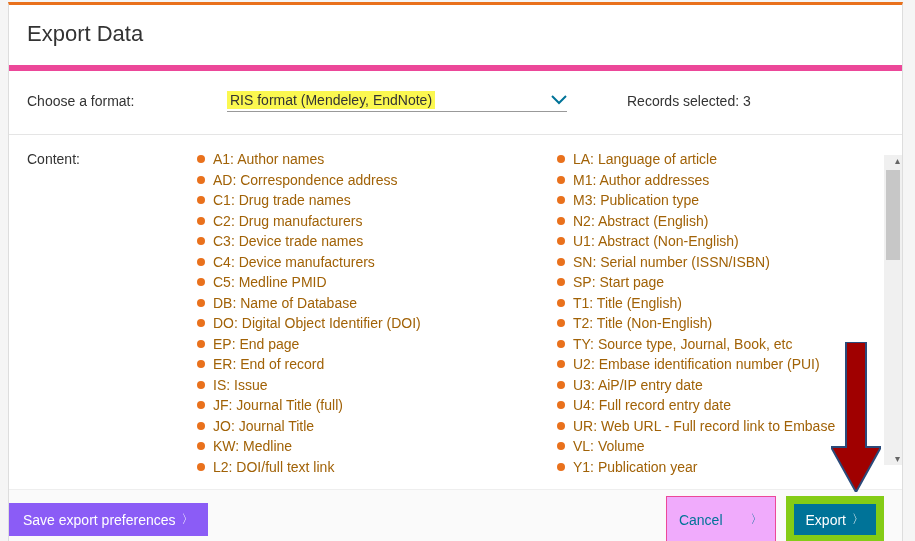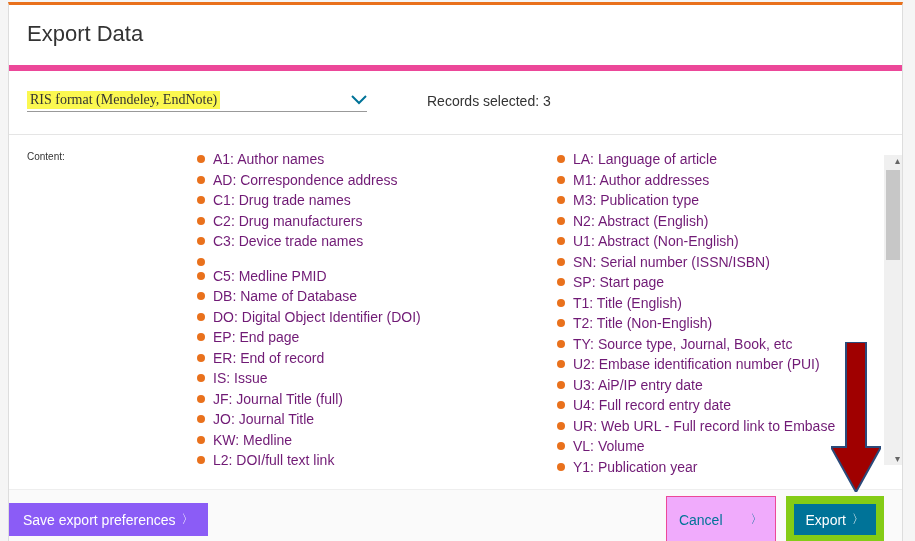--- a/index.html
+++ b/index.html
@@ -42,60 +42,59 @@
     }
     .fmt-select {
       position: relative;
       width: 340px;
       border-bottom: 1px solid #999;
       padding: 2px 0;
       display: flex;
       justify-content: space-between;
       align-items: center;
       cursor: pointer;
-      font-family: Liberation Serif, serif;
     }
     .fmt-value {
       font-size: 14px;
       color: #333;
       background: #fbf850;
       padding: 1px 3px;
       display: inline-block;
     }
     .fmt-chevron svg { display:block; }
     .records {
       font-size: 14px;
       color: #333;
     }
     .content-row {
       display: flex;
       padding: 14px 0 10px 18px;
       position: relative;
     }
     .content-label {
-      font-size: 10px;
+      font-size: 14px;
       color: #333;
       min-width: 170px;
       padding-top: 2px;
     }
     .columns {
       display: flex;
       gap: 20px;
       flex: 1;
     }
     .col {
       flex: 1;
       max-width: 340px;
     }
     .item {
       display: flex;
       align-items: flex-start;
       gap: 8px;
       font-size: 14px;
-      color: #701a75;
+      color: #a16207;
       line-height: 20.5px;
       white-space: nowrap;
       overflow: hidden;
     }
     .bullet {
       width: 8px;
       height: 8px;
       background: #e9711c;
       border-radius: 50%;
       flex-shrink: 0;
@@ -178,20 +177,21 @@
 </head>
 <body>
 
 <div class="dialog">
 
   <div class="header">
     <h1>Export Data</h1>
   </div>
 
   <div class="format-row">
+    <div class="fmt-label">Choose a format:</div>
     <div class="fmt-select">
       <span class="fmt-value">RIS format (Mendeley, EndNote)</span>
       <span class="fmt-chevron">
         <svg width="16" height="10" viewBox="0 0 16 10">
             <path d="M1 1 L8 8 L15 1" stroke="#007398" stroke-width="2" fill="none"></path>
           </svg>
       </span>
     </div>
     <div class="records">
       <span>Records selected:</span>
@@ -219,20 +219,21 @@
           <div class="item">
             <span class="bullet"></span>
             <span>C2: Drug manufacturers</span>
           </div>
           <div class="item">
             <span class="bullet"></span>
             <span>C3: Device trade names</span>
           </div>
           <div class="item">
             <span class="bullet"></span>
+            <span>C4: Device manufacturers</span>
           </div>
           <div class="item">
             <span class="bullet"></span>
             <span>C5: Medline PMID</span>
           </div>
           <div class="item">
             <span class="bullet"></span>
             <span>DB: Name of Database</span>
           </div>
           <div class="item">

